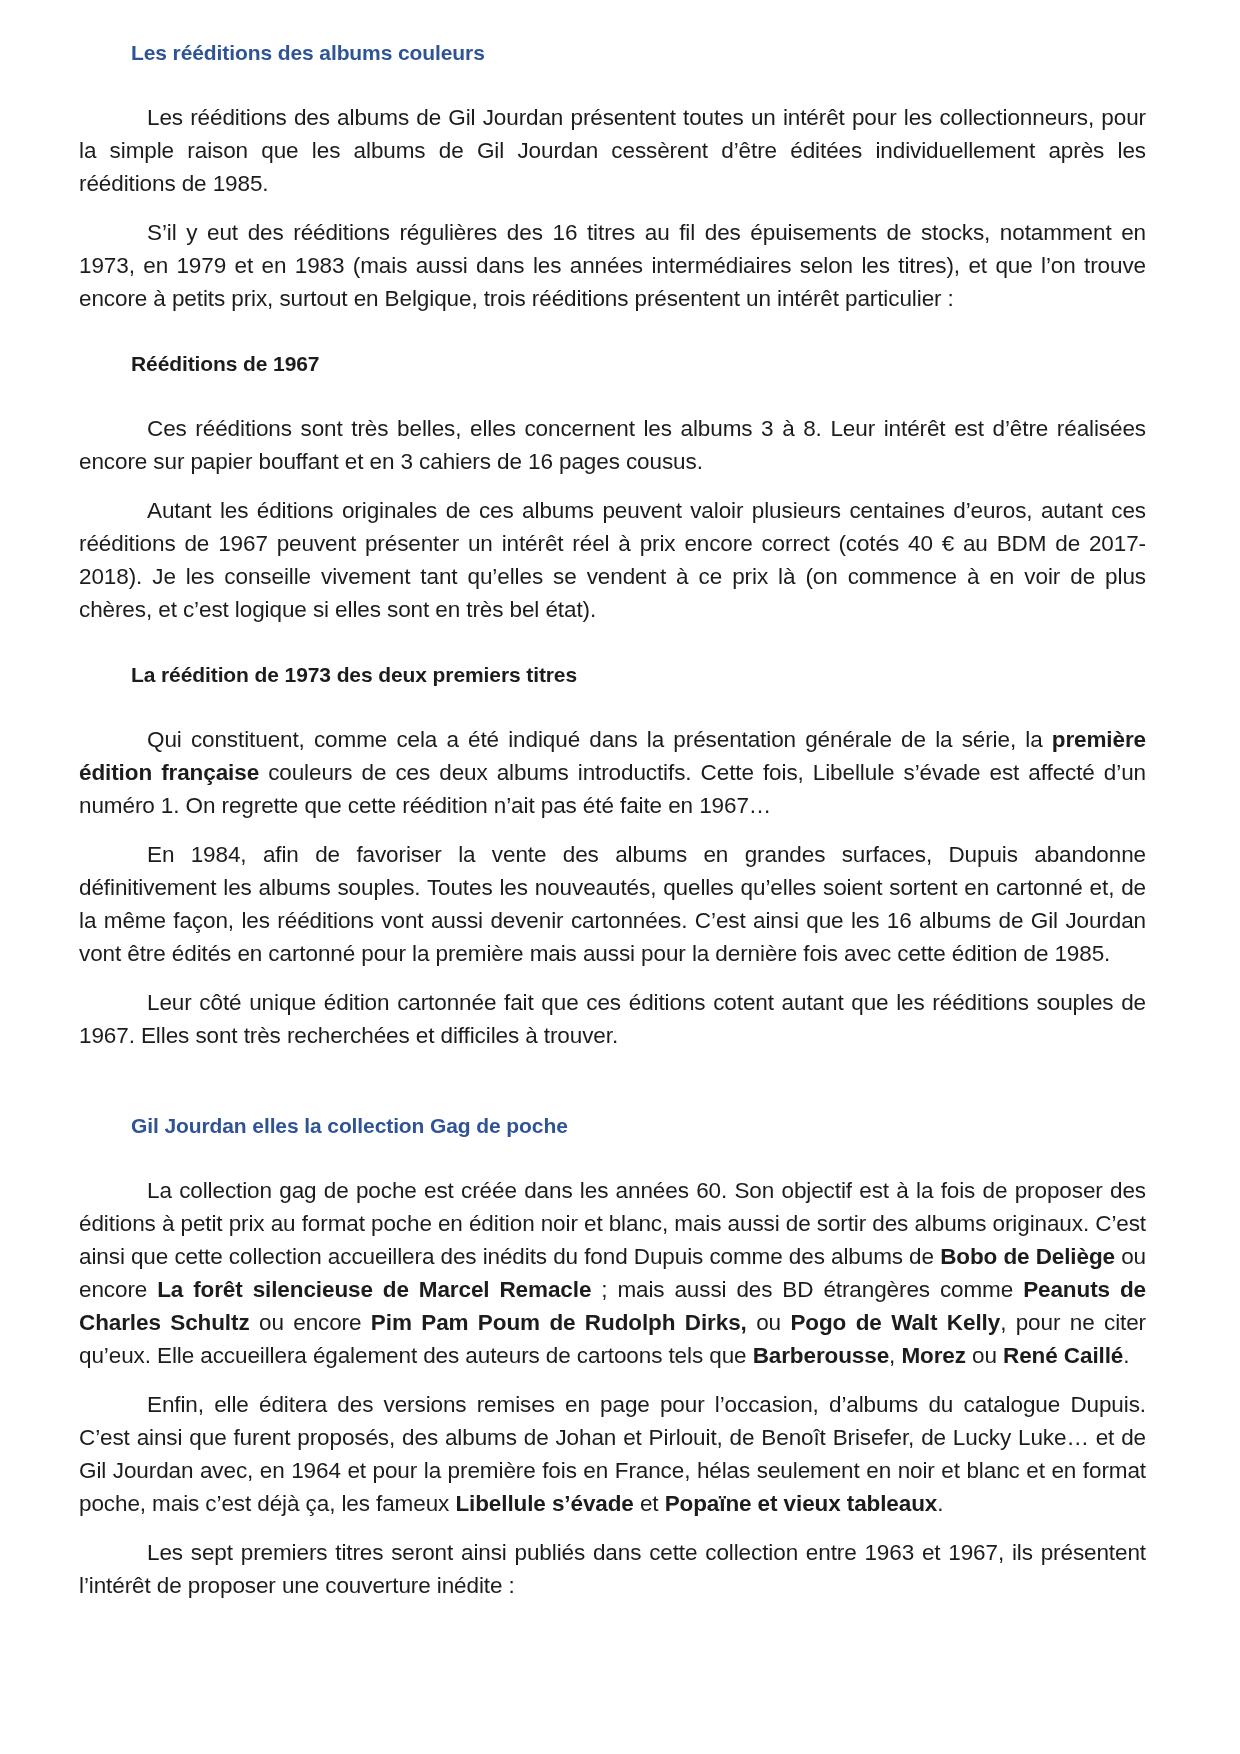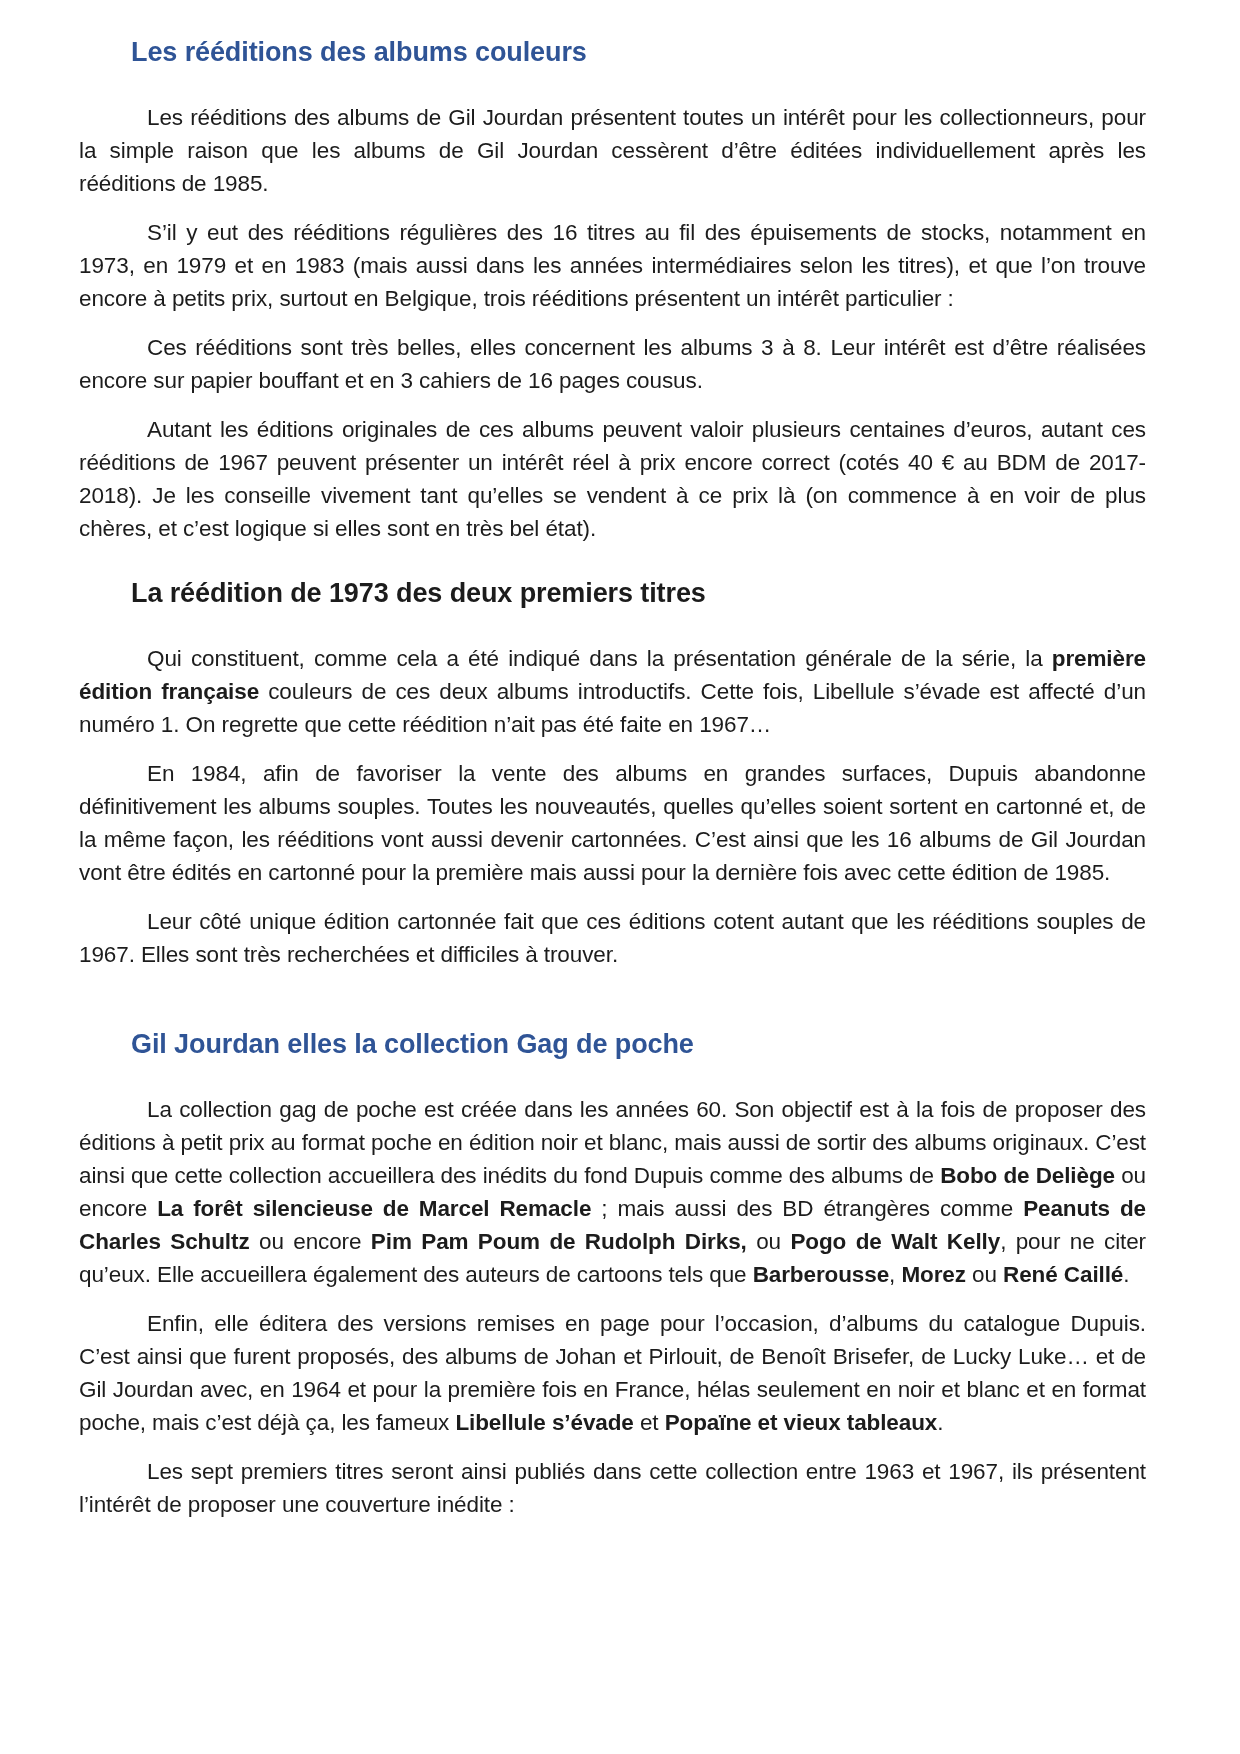--- a/index.html
+++ b/index.html
@@ -27,21 +27,21 @@
     line-height: 33px;
     color: #1c1c1c;
     letter-spacing: -0.1px;
   }
   .doc p.paragraph {
     margin: 16px;
     text-align: justify;
     text-indent: 68px;
   }
   .doc h2 {
-    font-size: 27px;
+    font-size: 21px;
     line-height: 33px;
     font-weight: 700;
     margin: 32px 0;
     padding-left: 68px;
   }
   .doc h2.heading_blue {
     color: #2f5496;
   }
   .doc h2.heading_black {
     color: #1c1c1c;
@@ -58,20 +58,21 @@
   }
 </style>
 </head>
 <body>
 
 <main class="page">
   <article class="doc">
       <h2 class="heading_blue"><span class="">Les rééditions des albums couleurs</span></h2>
       <p class="paragraph"><span class="">Les rééditions des albums de Gil Jourdan présentent toutes un intérêt pour les collectionneurs, pour la simple raison que les albums de Gil Jourdan cessèrent d’être éditées individuellement après les rééditions de 1985.</span></p>
       <p class="paragraph"><span class="">S’il y eut des rééditions régulières des 16 titres au fil des épuisements de stocks, notamment en 1973, en 1979 et en 1983 (mais aussi dans les années intermédiaires selon les titres), et que l’on trouve encore à petits prix, surtout en Belgique, trois rééditions présentent un intérêt particulier&nbsp;:</span></p>
+      <h2 class="heading_black"><span class="">Rééditions de 1967</span></h2>
       <p class="paragraph"><span class="">Ces rééditions sont très belles, elles concernent les albums 3 à 8. Leur intérêt est d’être réalisées encore sur papier bouffant et en 3 cahiers de 16 pages cousus.</span></p>
       <p class="paragraph"><span class="">Autant les éditions originales de ces albums peuvent valoir plusieurs centaines d’euros, autant ces rééditions de 1967 peuvent présenter un intérêt réel à prix encore correct (cotés 40&nbsp;€ au BDM de 2017-2018). Je les conseille vivement tant qu’elles se vendent à ce prix là (on commence à en voir de plus chères, et c’est logique si elles sont en très bel état).</span></p>
       <h2 class="heading_black"><span class="">La réédition de 1973 des deux premiers titres</span></h2>
       <p class="paragraph"><span class="">Qui constituent, comme cela a été indiqué dans la présentation générale de la série, la </span><span class="bold">première édition française</span><span class=""> couleurs de ces deux albums introductifs. Cette fois, Libellule s’évade est affecté d’un numéro 1. On regrette que cette réédition n’ait pas été faite en 1967…</span></p>
       <p class="paragraph"><span class="">En 1984, afin de favoriser la vente des albums en grandes surfaces, Dupuis abandonne définitivement les albums souples. Toutes les nouveautés, quelles qu’elles soient sortent en cartonné et, de la même façon, les rééditions vont aussi devenir cartonnées. C’est ainsi que les 16 albums de Gil Jourdan vont être édités en cartonné pour la première mais aussi pour la dernière fois avec cette édition de 1985.</span></p>
       <p class="paragraph"><span class="">Leur côté unique édition cartonnée fait que ces éditions cotent autant que les rééditions souples de 1967. Elles sont très recherchées et difficiles à trouver.</span></p>
       <h2 class="heading_blue"><span class="">Gil Jourdan elles la collection Gag de poche</span></h2>
       <p class="paragraph"><span class="">La collection gag de poche est créée dans les années 60. Son objectif est à la fois de proposer des éditions à petit prix au format poche en édition noir et blanc, mais aussi de sortir des albums originaux. C’est ainsi que cette collection accueillera des inédits du fond Dupuis comme des albums de </span><span class="bold">Bobo de Deliège</span><span class=""> ou encore </span><span class="bold">La forêt silencieuse de Marcel Remacle</span><span class="">&nbsp;; mais aussi des BD étrangères comme </span><span class="bold">Peanuts de Charles Schultz</span><span class=""> ou encore </span><span class="bold">Pim Pam Poum de Rudolph Dirks,</span><span class=""> ou </span><span class="bold">Pogo de Walt Kelly</span><span class="">, pour ne citer qu’eux. Elle accueillera également des auteurs de cartoons tels que </span><span class="bold">Barberousse</span><span class="">, </span><span class="bold">Morez</span><span class=""> ou </span><span class="bold">René Caillé</span><span class="">.</span></p>
       <p class="paragraph"><span class="">Enfin, elle éditera des versions remises en page pour l’occasion, d’albums du catalogue Dupuis. C’est ainsi que furent proposés, des albums de Johan et Pirlouit, de Benoît Brisefer, de Lucky Luke… et de Gil Jourdan avec, en 1964 et pour la première fois en France, hélas seulement en noir et blanc et en format poche, mais c’est déjà ça, les fameux </span><span class="bold">Libellule s’évade</span><span class=""> et </span><span class="bold">Popaïne et vieux tableaux</span><span class="">.</span></p>
       <p class="paragraph"><span class="">Les sept premiers titres seront ainsi publiés dans cette collection entre 1963 et 1967, ils présentent l’intérêt de proposer une couverture inédite&nbsp;:</span></p>

